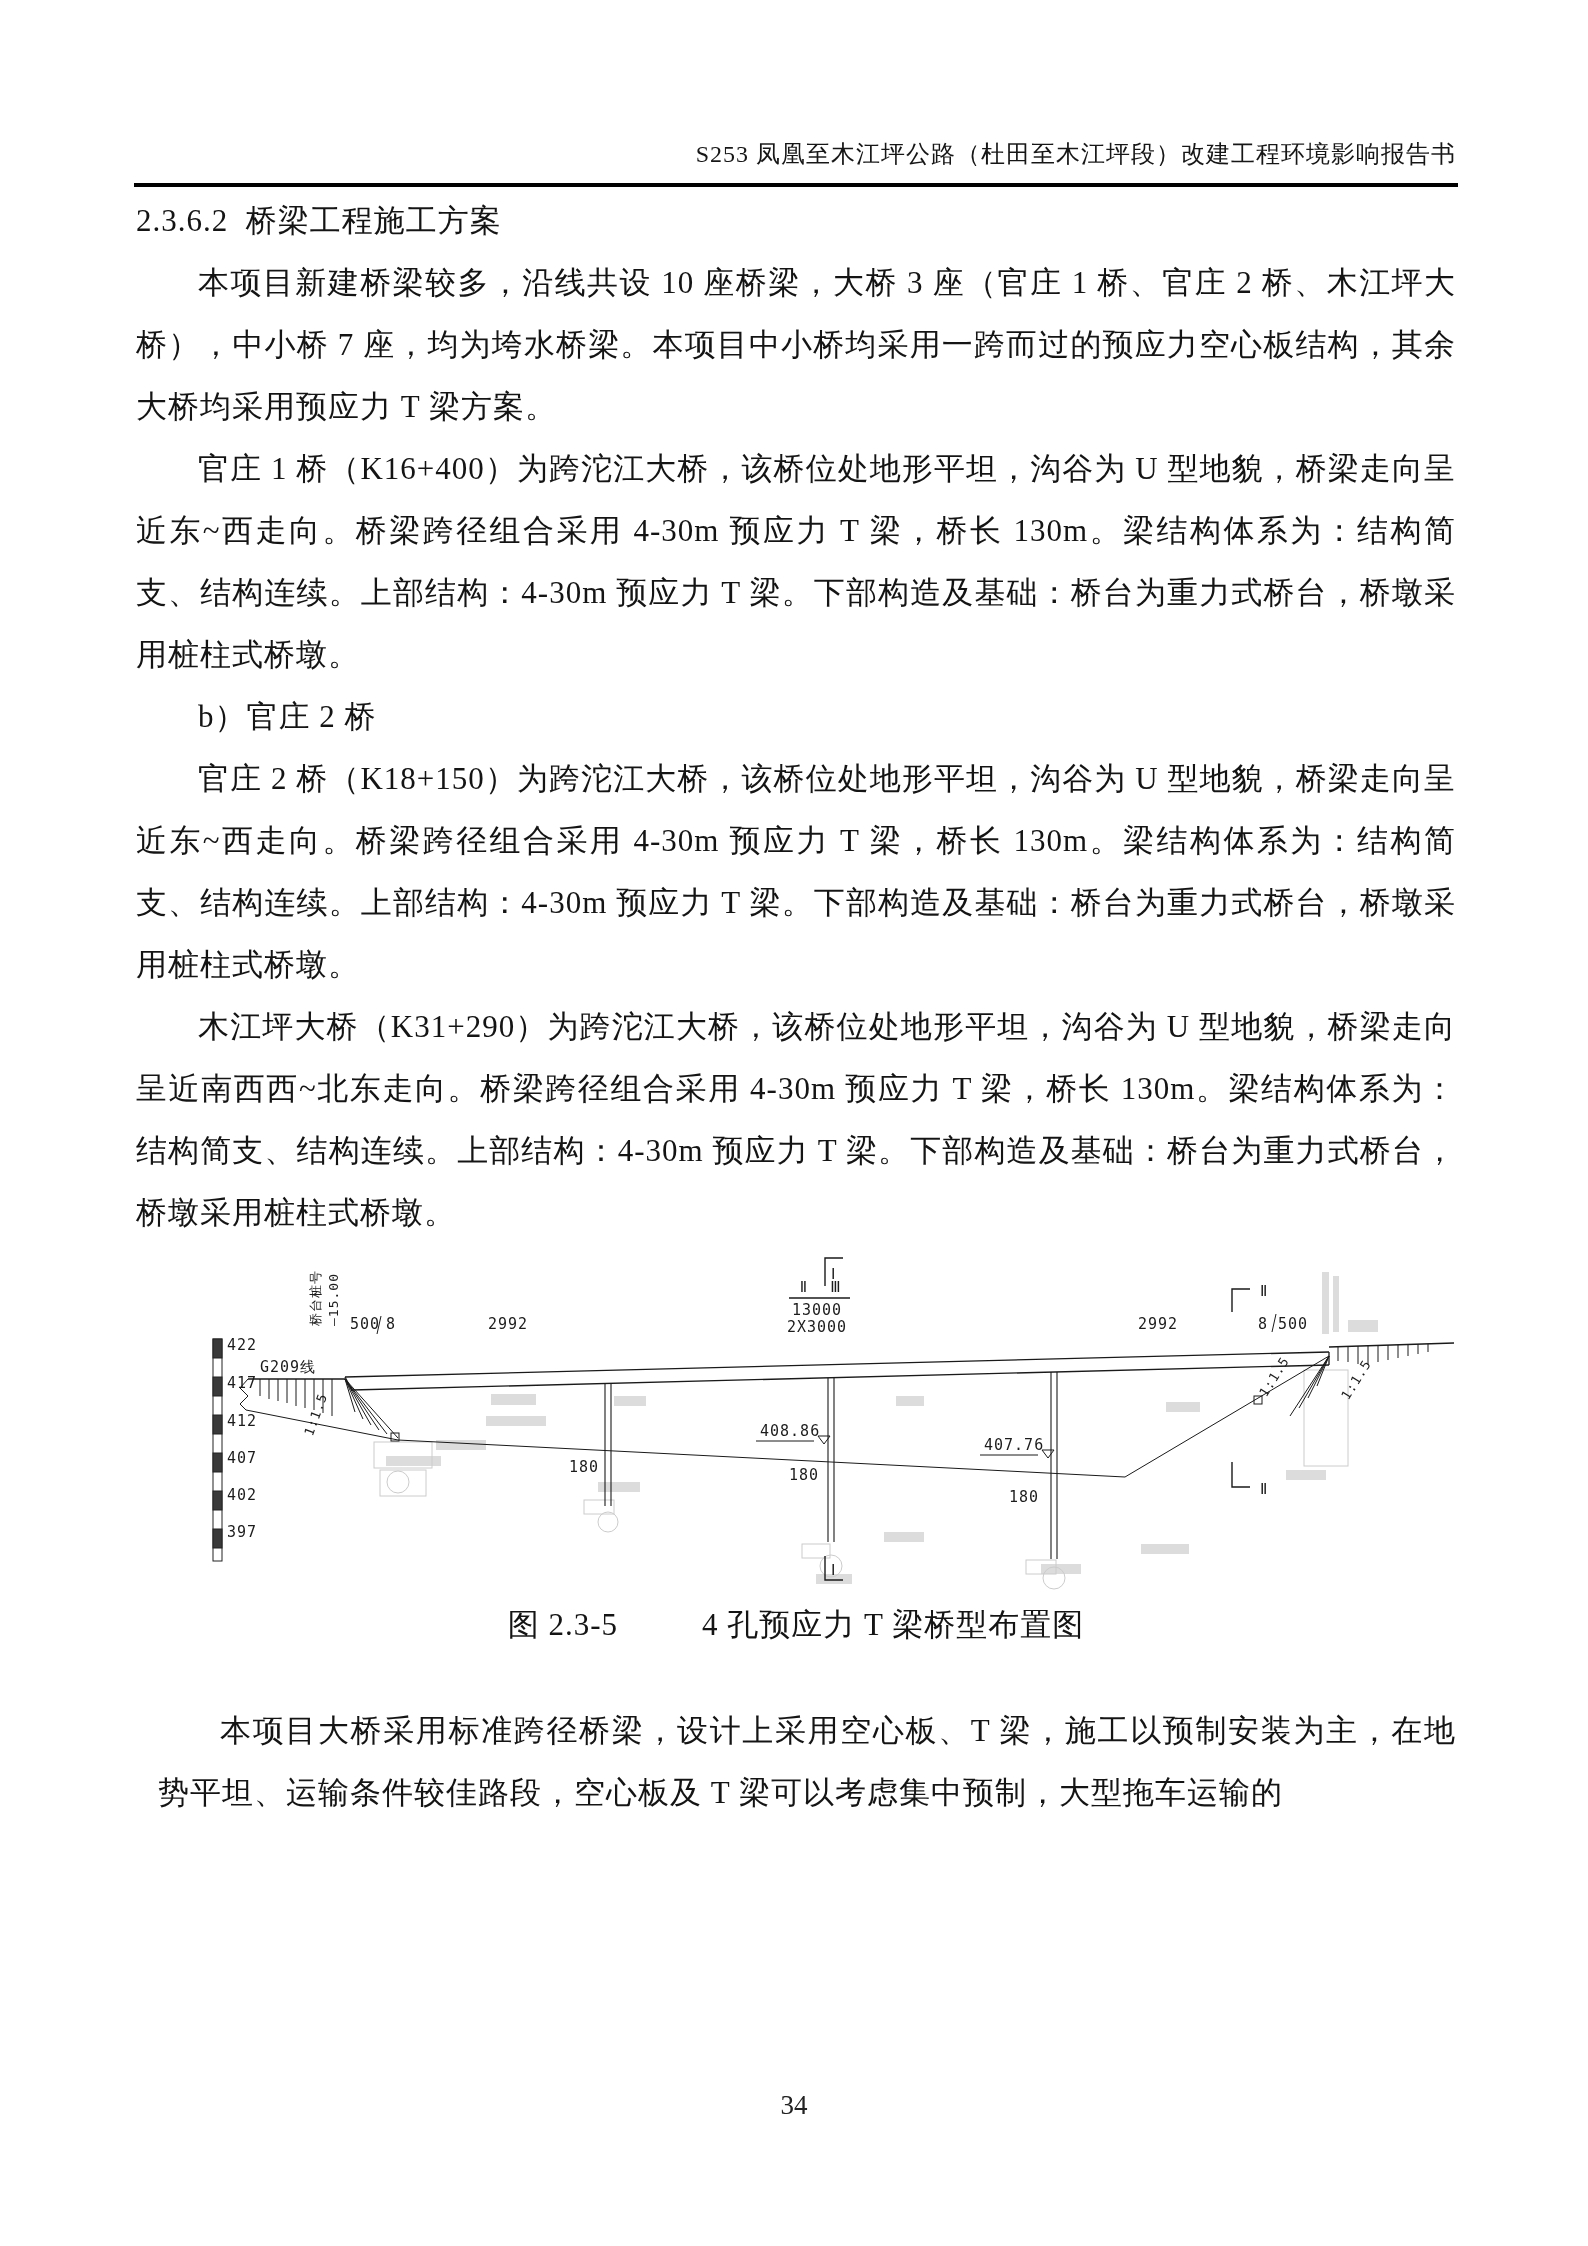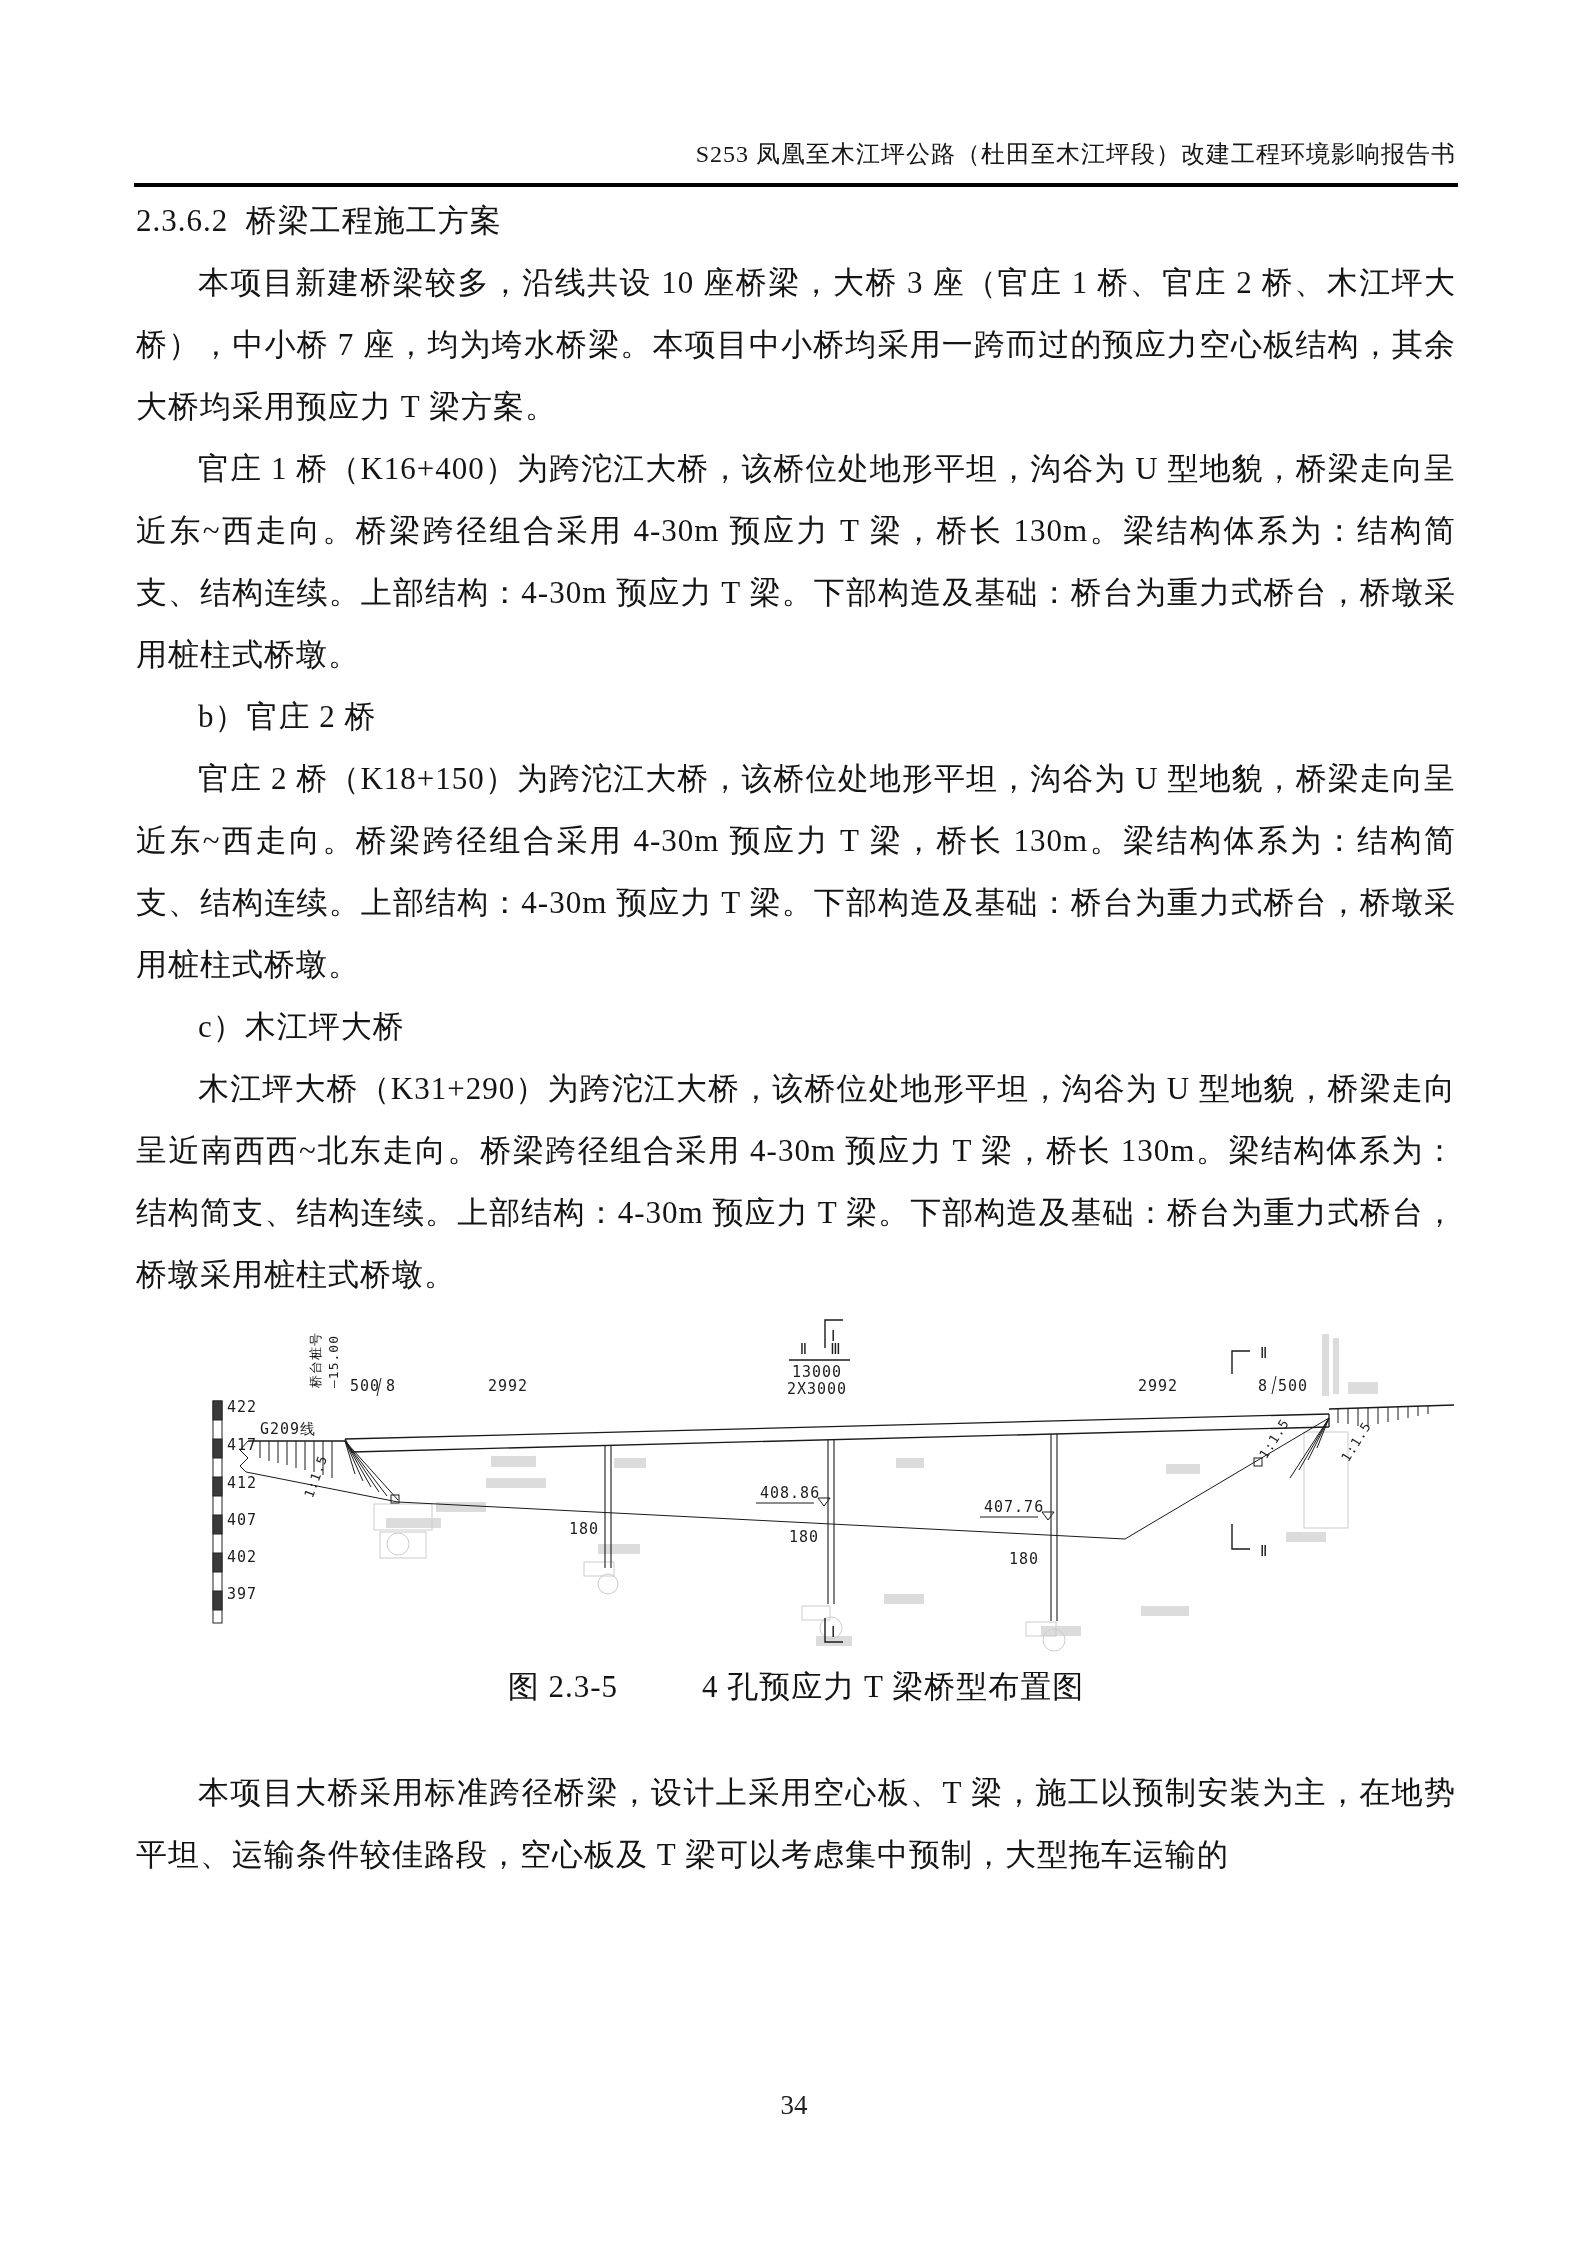--- a/index.html
+++ b/index.html
@@ -48,21 +48,20 @@
 
   <div class="header-line">S253 凤凰至木江坪公路（杜田至木江坪段）改建工程环境影响报告书</div>
   <div class="header-rule"></div>
 
   <div class="content">
     <p class="h2">2.3.6.2  桥梁工程施工方案</p>
     <p class="para">本项目新建桥梁较多，沿线共设 10 座桥梁，大桥 3 座（官庄 1 桥、官庄 2 桥、木江坪大桥），中小桥 7 座，均为垮水桥梁。本项目中小桥均采用一跨而过的预应力空心板结构，其余大桥均采用预应力 T 梁方案。</p>
     <p class="para">官庄 1 桥（K16+400）为跨沱江大桥，该桥位处地形平坦，沟谷为 U 型地貌，桥梁走向呈近东~西走向。桥梁跨径组合采用 4-30m 预应力 T 梁，桥长 130m。梁结构体系为：结构简支、结构连续。上部结构：4-30m 预应力 T 梁。下部构造及基础：桥台为重力式桥台，桥墩采用桩柱式桥墩。</p>
     <p class="subitem">b）官庄 2 桥</p>
     <p class="para">官庄 2 桥（K18+150）为跨沱江大桥，该桥位处地形平坦，沟谷为 U 型地貌，桥梁走向呈近东~西走向。桥梁跨径组合采用 4-30m 预应力 T 梁，桥长 130m。梁结构体系为：结构简支、结构连续。上部结构：4-30m 预应力 T 梁。下部构造及基础：桥台为重力式桥台，桥墩采用桩柱式桥墩。</p>
-    <p class="subitem">c）木江坪大桥</p>
     <p class="para">木江坪大桥（K31+290）为跨沱江大桥，该桥位处地形平坦，沟谷为 U 型地貌，桥梁走向呈近南西西~北东走向。桥梁跨径组合采用 4-30m 预应力 T 梁，桥长 130m。梁结构体系为：结构简支、结构连续。上部结构：4-30m 预应力 T 梁。下部构造及基础：桥台为重力式桥台，桥墩采用桩柱式桥墩。</p>
 
     <div class="figure-wrap">
       <svg width="1320" height="352" viewBox="0 0 1320 352">
 
         <g>
           <rect class="smudge" x="355" y="150" width="45" height="11"></rect>
           <rect class="smudge" x="350" y="172" width="60" height="10"></rect>
           <rect class="smudge" x="300" y="196" width="50" height="10"></rect>
           <rect class="smudge" x="250" y="212" width="55" height="10"></rect>
@@ -220,17 +219,17 @@
         </g>
         <text class="dimtxt-sm" transform="rotate(-58 1224 138)" x="1224" y="138" text-anchor="middle">1:1.5</text>
         <text class="dimtxt-sm" transform="rotate(-58 1142 135)" x="1142" y="135" text-anchor="middle">1:1.5</text>
       </svg>
     </div>
 
     <p class="fig-caption">
       <span>图 2.3-5</span><span class="cap-gap"></span><span>4 孔预应力 T 梁桥型布置图</span>
     </p>
 
-    <p class="para" style="margin-top:46px;">本项目大桥采用标准跨径桥梁，设计上采用空心板、T 梁，施工以预制安装为主，在地势平坦、运输条件较佳路段，空心板及 T 梁可以考虑集中预制，大型拖车运输的</p>
+    <p class="para" style="margin-top:46px;margin-left:22px;">本项目大桥采用标准跨径桥梁，设计上采用空心板、T 梁，施工以预制安装为主，在地势平坦、运输条件较佳路段，空心板及 T 梁可以考虑集中预制，大型拖车运输的</p>
   </div>
 
   <div class="page-number">34</div>
 </div>
 
 </body></html>

